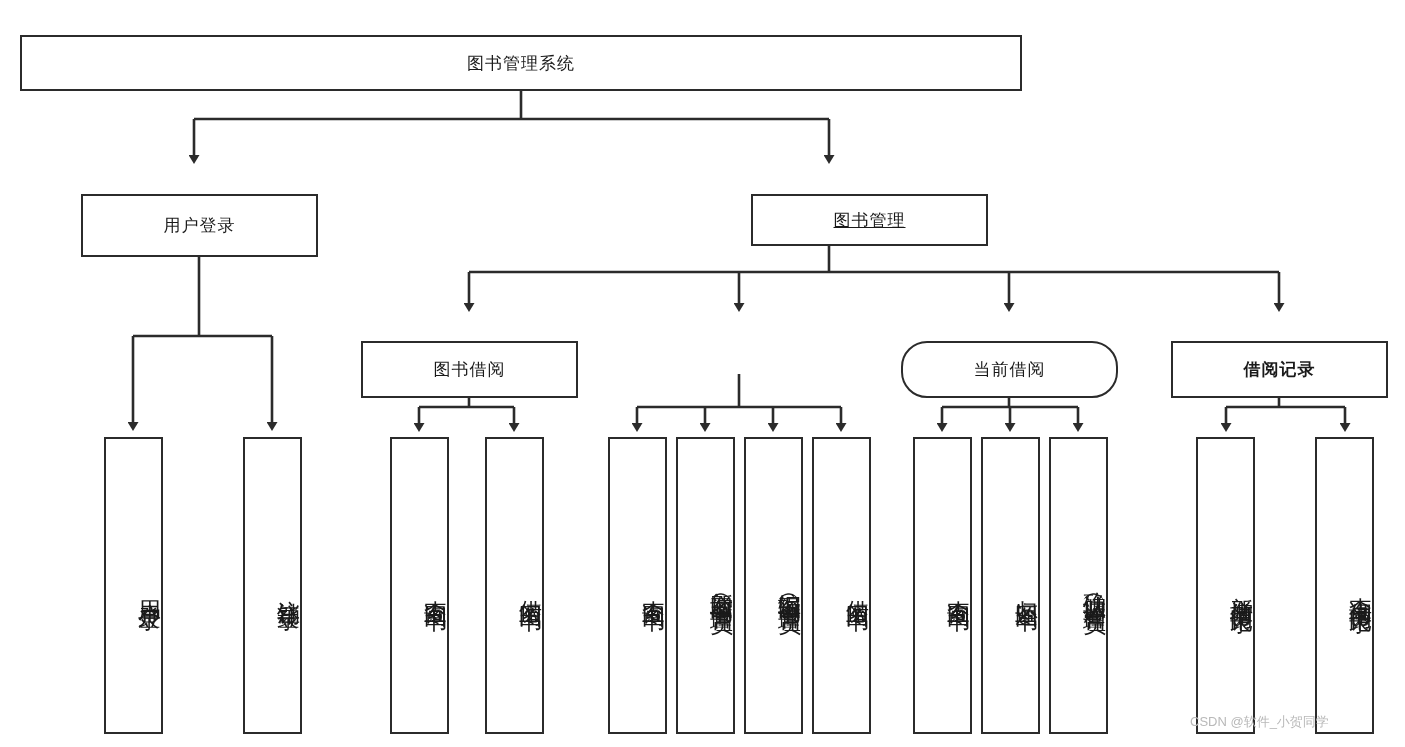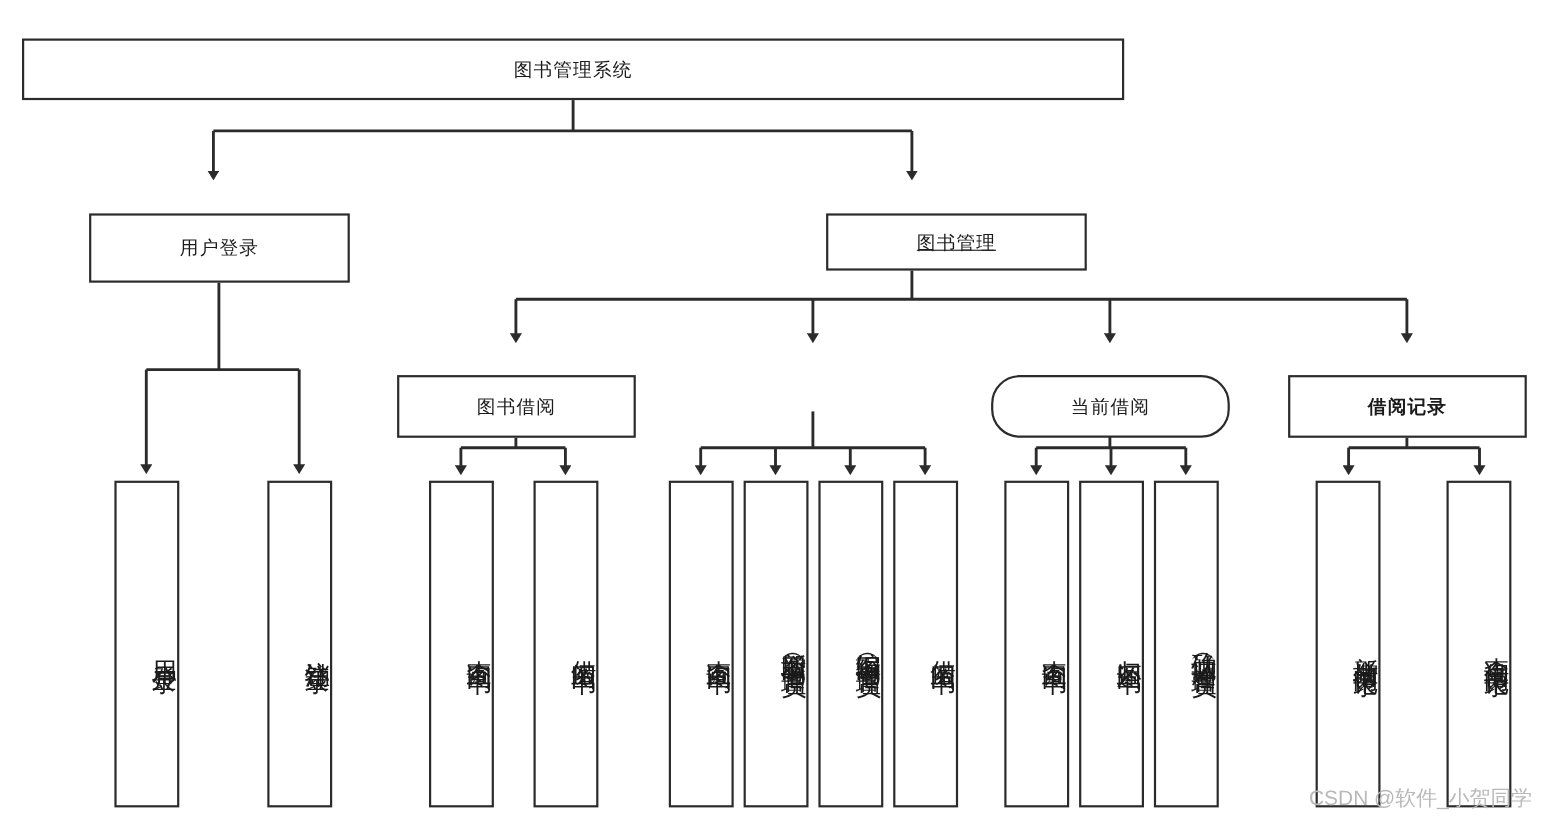--- a/index.html
+++ b/index.html
@@ -53,21 +53,21 @@
     align-items: flex-start;
   }
   .node.vert .txt {
     writing-mode: vertical-rl;
     text-orientation: upright;
     white-space: nowrap;
     line-height: 1.02;
   }
   .watermark {
     position: absolute;
-    font-size: 19px;
+    font-size: 13px;
     color: #b9b9b9;
     white-space: nowrap;
     z-index: 5;
     font-family: "Liberation Sans", "DejaVu Sans", sans-serif;
   }
 </style>
 </head>
 <body>
 
 <div id="canvas">

